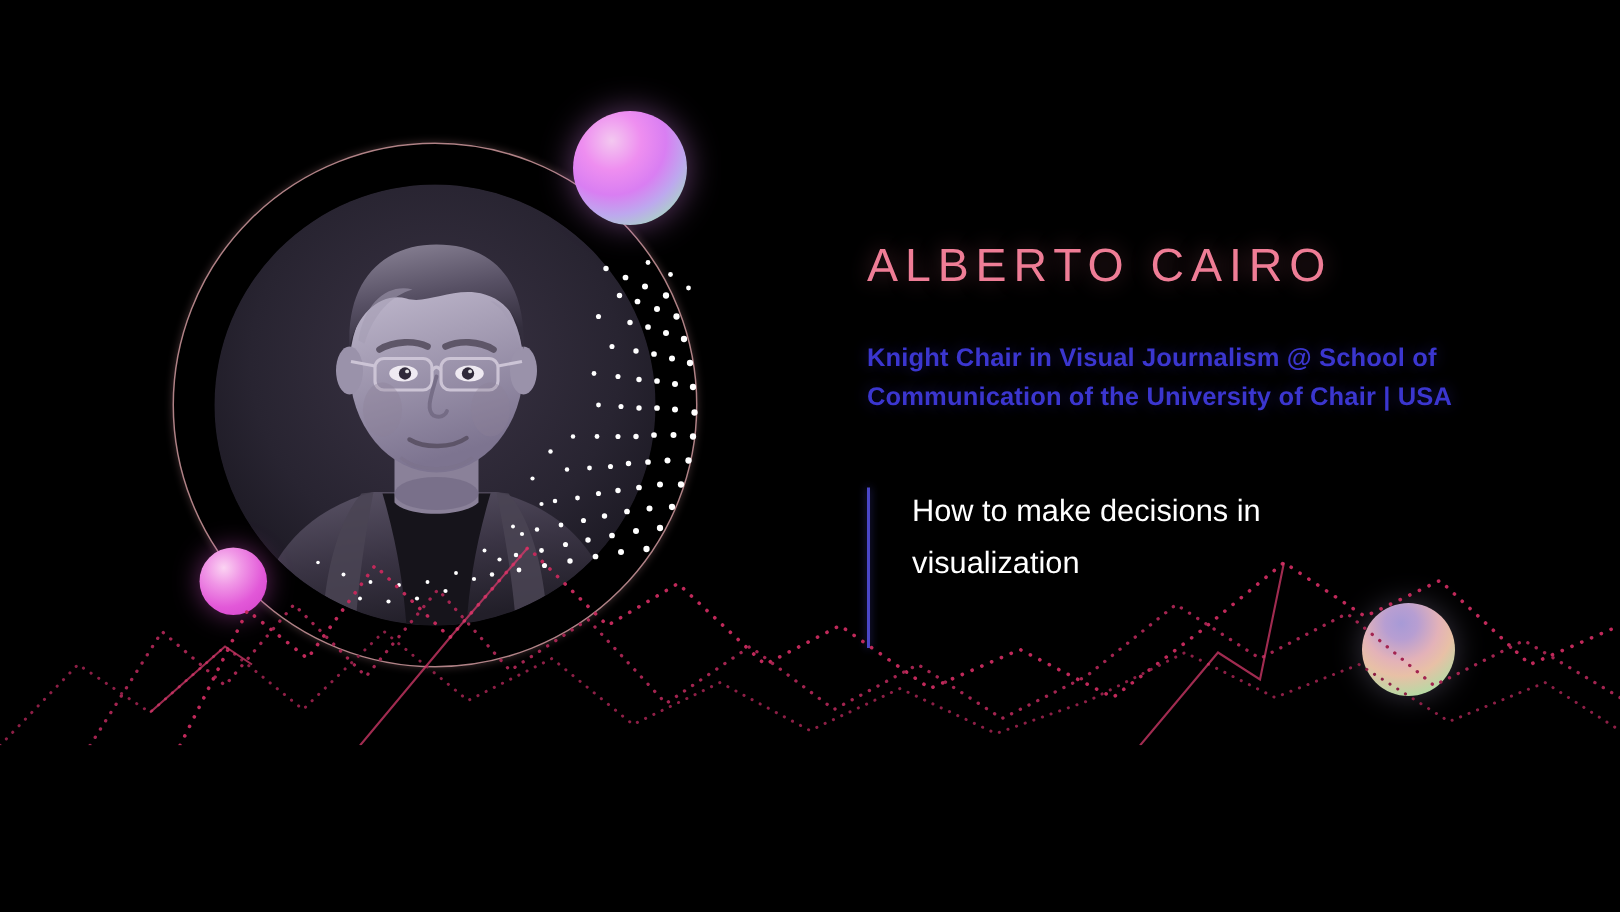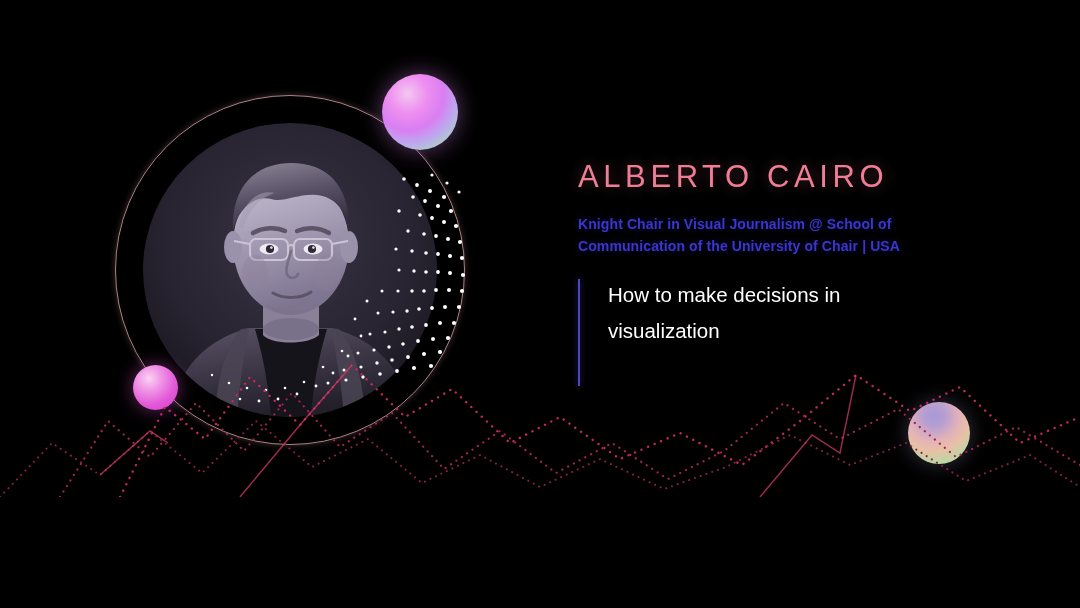--- a/index.html
+++ b/index.html
@@ -112,33 +112,33 @@
     font-size:31px;
     font-weight:400;
     letter-spacing:4.6px;
     color:#ef7d96;
     line-height:1.1;
     white-space:nowrap;
     text-shadow:0 0 14px rgba(239,125,150,0.35);
   }
 
   #speaker-role {
-    margin-top:20px;
-    font-size:14px;
+    margin-top:32px;
+    font-size:17px;
     font-weight:700;
     line-height:1.55;
     color:#3b36cf;
     letter-spacing:0.1px;
     text-shadow:0 0 10px rgba(70,60,220,0.35);
   }
   #speaker-role .role-line { display:block; }
 
   #talk-title-wrap {
     position:relative;
-    margin-top:20px;
+    margin-top:44px;
     padding-left:30px;
   }
   #title-bar {
     position:absolute;
     left:0; top:2px;
     width:2px; height:107px;
     background:#4a47c8;
     box-shadow:0 0 6px rgba(74,71,200,0.6);
   }
   #talk-title {

